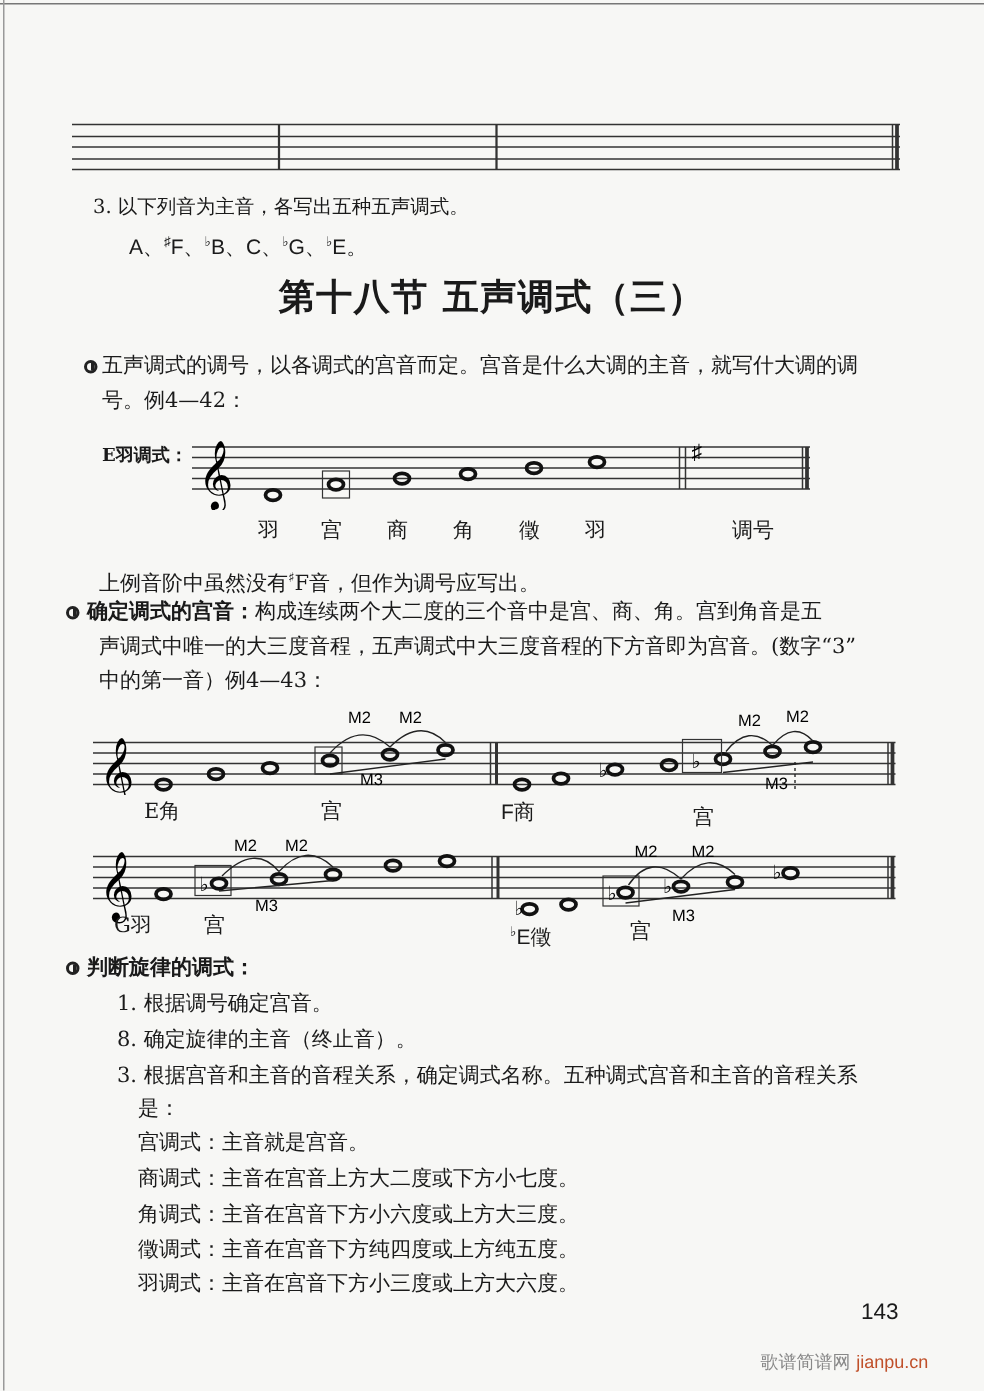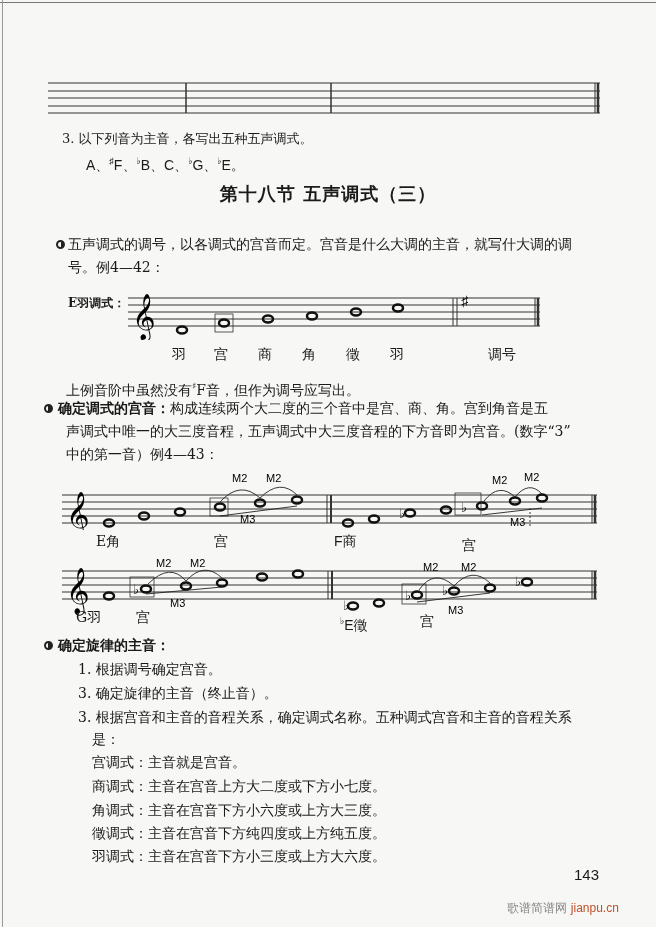--- a/index.html
+++ b/index.html
@@ -12,21 +12,21 @@
   .abs { position: absolute; }
   .top-rule { position: absolute; left: 0; top: 2px; width: 656px; height: 1px; background: #777; }
   .left-rule { position: absolute; left: 2px; top: 0; width: 1px; height: 927px; background: #999; }
 
   .body-text { font-size: 14px; line-height: 22px; white-space: nowrap; }
   .sans { font-family: "Liberation Sans", "DejaVu Sans", sans-serif; }
   .bold-cjk { font-family: "DejaVu Sans", "Liberation Sans", sans-serif; font-weight: bold; }
 
   .section-title {
     position: absolute; left: 0; width: 656px; top: 182px; text-align: center;
-    font-size: 18px; font-weight: bold; letter-spacing: 1px;
+    font-size: 24px; font-weight: bold; letter-spacing: 1px;
   }
   .bullet {
     position: absolute; width: 9px; height: 9px; border-radius: 50%;
     border: 2px solid #222; box-sizing: border-box;
     background: linear-gradient(90deg, transparent 50%, #222 50%);
   }
   .acc { font-size: 9px; vertical-align: super; }
   svg text { font-family: "Liberation Sans", "DejaVu Sans", sans-serif; }
   .page-num { font-family: "Liberation Sans", sans-serif; font-size: 15px; }
   .watermark { font-size: 12px; color: #888; }
@@ -206,23 +206,23 @@
   <text x="361" y="15" font-size="11">M2</text>
   <text x="399" y="15" font-size="11">M2</text>
   <text x="386" y="58" font-size="11">M3</text>
 </svg>
 <div class="abs body-text" style="left:76px;top:606px">G羽</div>
 <div class="abs body-text" style="left:136px;top:606px">宫</div>
 <div class="abs body-text sans" style="left:340px;top:610px"><span class="acc">♭</span><span>E徵</span></div>
 <div class="abs body-text" style="left:420px;top:610px">宫</div>
 
 <div class="bullet" style="left:44px;top:641px"></div>
-<div class="abs body-text bold-cjk" style="left:58px;top:634px">确定旋律的主音：</div>
+<div class="abs body-text bold-cjk" style="left:58px;top:634px">判断旋律的调式：</div>
 <div class="abs body-text" style="left:78px;top:658px">1. 根据调号确定宫音。</div>
-<div class="abs body-text" style="left:78px;top:682px">3. 确定旋律的主音（终止音）。</div>
+<div class="abs body-text" style="left:78px;top:682px">8. 确定旋律的主音（终止音）。</div>
 <div class="abs body-text" style="left:78px;top:706px">3. 根据宫音和主音的音程关系，确定调式名称。五种调式宫音和主音的音程关系</div>
 <div class="abs body-text" style="left:92px;top:728px">是：</div>
 <div class="abs body-text" style="left:92px;top:751px">宫调式：主音就是宫音。</div>
 <div class="abs body-text" style="left:92px;top:775px">商调式：主音在宫音上方大二度或下方小七度。</div>
 <div class="abs body-text" style="left:92px;top:799px">角调式：主音在宫音下方小六度或上方大三度。</div>
 <div class="abs body-text" style="left:92px;top:822px">徵调式：主音在宫音下方纯四度或上方纯五度。</div>
 <div class="abs body-text" style="left:92px;top:845px">羽调式：主音在宫音下方小三度或上方大六度。</div>
 
 <div class="abs page-num" style="left:574px;top:866px">143</div>
 <div class="abs watermark" style="left:507px;top:900px"><span>歌谱简谱网</span> <span class="url">jianpu.cn</span></div>

